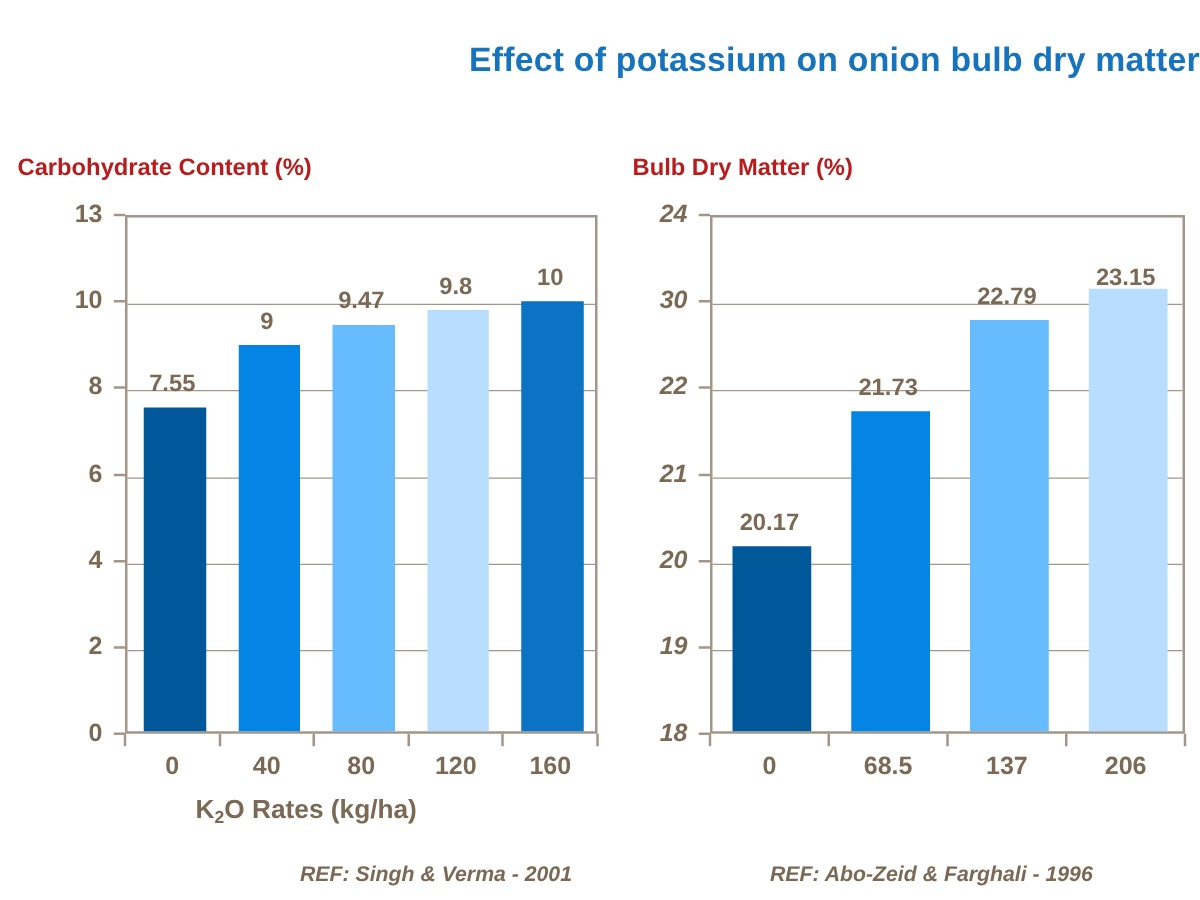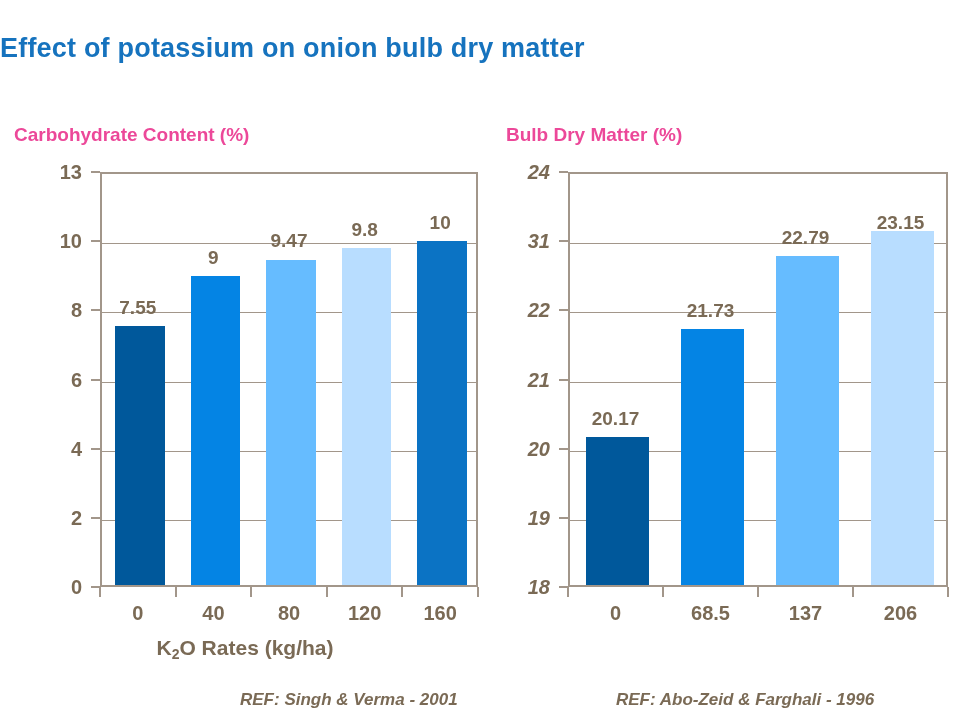--- a/index.html
+++ b/index.html
@@ -22,42 +22,42 @@
     height: 720px;
     background: #ffffff;
   }
 
   
   .slide-title {
     position: absolute;
     left: 0;
     top: 33px;
     width: 960px;
-    text-align: left;
+    text-align: right;
     font-size: 27px;
     font-weight: bold;
     color: #1673BE;
     letter-spacing: 0.2px;
     white-space: nowrap;
   }
 
   
   .chart-panel {
     position: absolute;
     top: 0;
     height: 720px;
   }
   #chart-left  { left: 0px;   width: 490px; }
   #chart-right { left: 490px; width: 470px; }
 
   .axis-title-y {
     position: absolute;
     font-size: 19px;
     font-weight: bold;
-    color: #ec4899;
+    color: #b91c1c;
     white-space: nowrap;
     top: 124px;
   }
   #chart-left  .axis-title-y { left: 14px; }
   #chart-right .axis-title-y { left: 16px; }
 
   
   .plot {
     position: absolute;
     border-top: 2px solid #A2968A;
@@ -251,21 +251,21 @@
         <div class="bar" style="left: 16.3875px; width: 62.225px; height: 148.092px; background: rgb(0, 88, 155);"></div>
         <div class="bar" style="left: 111.388px; width: 62.225px; height: 255.992px; background: rgb(4, 132, 228);"></div>
         <div class="bar" style="left: 206.387px; width: 62.225px; height: 329.308px; background: rgb(102, 188, 255);"></div>
         <div class="bar" style="left: 301.387px; width: 62.225px; height: 354.208px; background: rgb(184, 221, 255);"></div>
       </div>
 
 
     <div class="ref-note">REF: Abo-Zeid &amp; Farghali - 1996</div>
   <div class="ytick" style="top: 172px;">24</div>
       <div class="ytickmark" style="top: 172px;"></div>
-      <div class="ytick" style="top: 241.167px;">31</div>
+      <div class="ytick" style="top: 241.167px;">30</div>
       <div class="ytickmark" style="top: 241.167px;"></div>
       <div class="ytick" style="top: 310.333px;">22</div>
       <div class="ytickmark" style="top: 310.333px;"></div>
       <div class="ytick" style="top: 379.5px;">21</div>
       <div class="ytickmark" style="top: 379.5px;"></div>
       <div class="ytick" style="top: 448.667px;">20</div>
       <div class="ytickmark" style="top: 448.667px;"></div>
       <div class="ytick" style="top: 517.833px;">19</div>
       <div class="ytickmark" style="top: 517.833px;"></div>
       <div class="ytick" style="top: 587px;">18</div>

